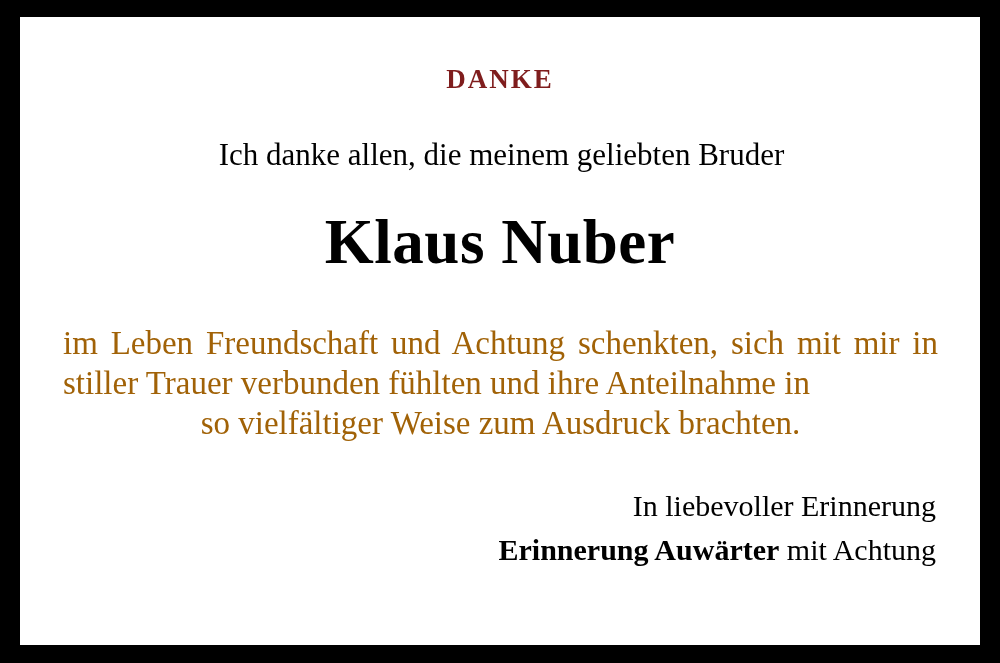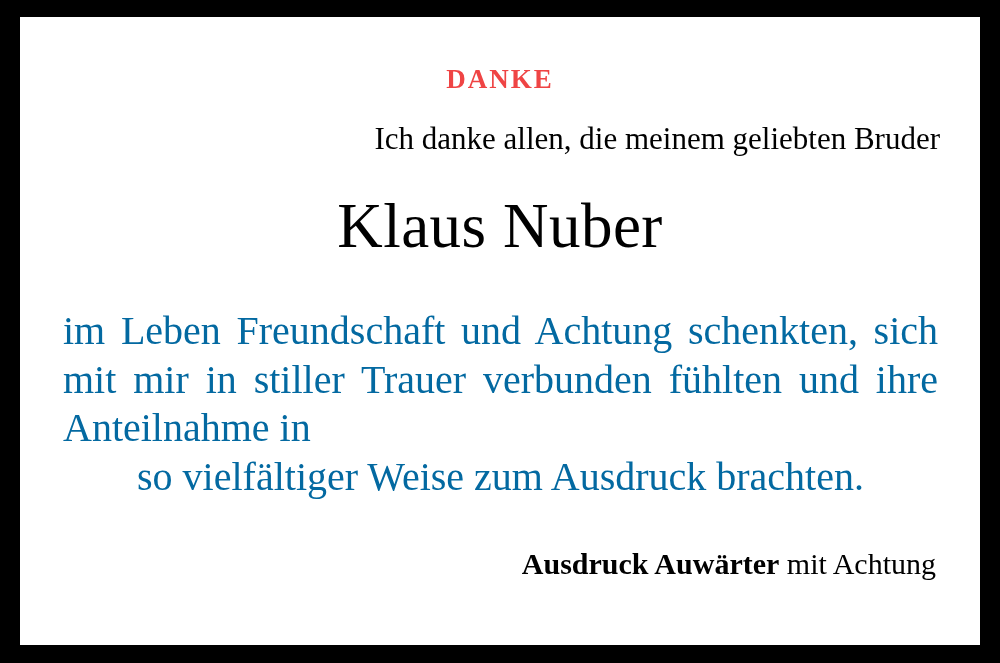--- a/index.html
+++ b/index.html
@@ -25,45 +25,45 @@
     height: 100%;
     background: #ffffff;
     position: relative;
     padding: 0 40px;
   }
   .heading {
     text-align: center;
     font-weight: bold;
     font-size: 27px;
     letter-spacing: 2px;
-    color: #ef4444;
+    color: #7f1d1d;
     padding-top: 47px;
   }
   .intro-line {
-    margin-top: 26px;
+    margin-top: 42px;
     font-size: 31px;
     color: #000000;
-    text-align: right;
+    text-align: center;
     line-height: 1.15;
     padding-left: 3px;
   }
   .deceased-name {
     margin-top: 36px;
     text-align: center;
-    font-weight: normal;
+    font-weight: bold;
     font-size: 63px;
     color: #000000;
     line-height: 1.05;
     letter-spacing: 0.5px;
   }
   .body-text {
     margin-top: 48px;
-    font-size: 40px;
+    font-size: 33px;
     line-height: 1.22;
-    color: #0369a1;
+    color: #a16207;
     text-align: justify;
     padding-left: 3px;
     padding-right: 2px;
   }
   .body-text .last-line {
     display: block;
     text-align: center;
   }
   .closing {
     margin-top: 42px;
@@ -93,17 +93,18 @@
 
     <div class="deceased-name">Klaus Nuber</div>
 
     <div class="body-text">
       <span>im Leben Freundschaft und Achtung schenkten, sich mit mir</span>
       <span>in stiller Trauer verbunden fühlten und ihre Anteilnahme in</span>
       <span class="last-line">so vielfältiger Weise zum Ausdruck brachten.</span>
     </div>
 
     <div class="closing">
-      <span class="signature"><b>Ausdruck Auwärter</b><span> mit Achtung</span></span>
+      <span>In liebevoller Erinnerung</span>
+      <span class="signature"><b>Erinnerung Auwärter</b><span> mit Achtung</span></span>
     </div>
 
   </div>
 </div>
 
 </body></html>

